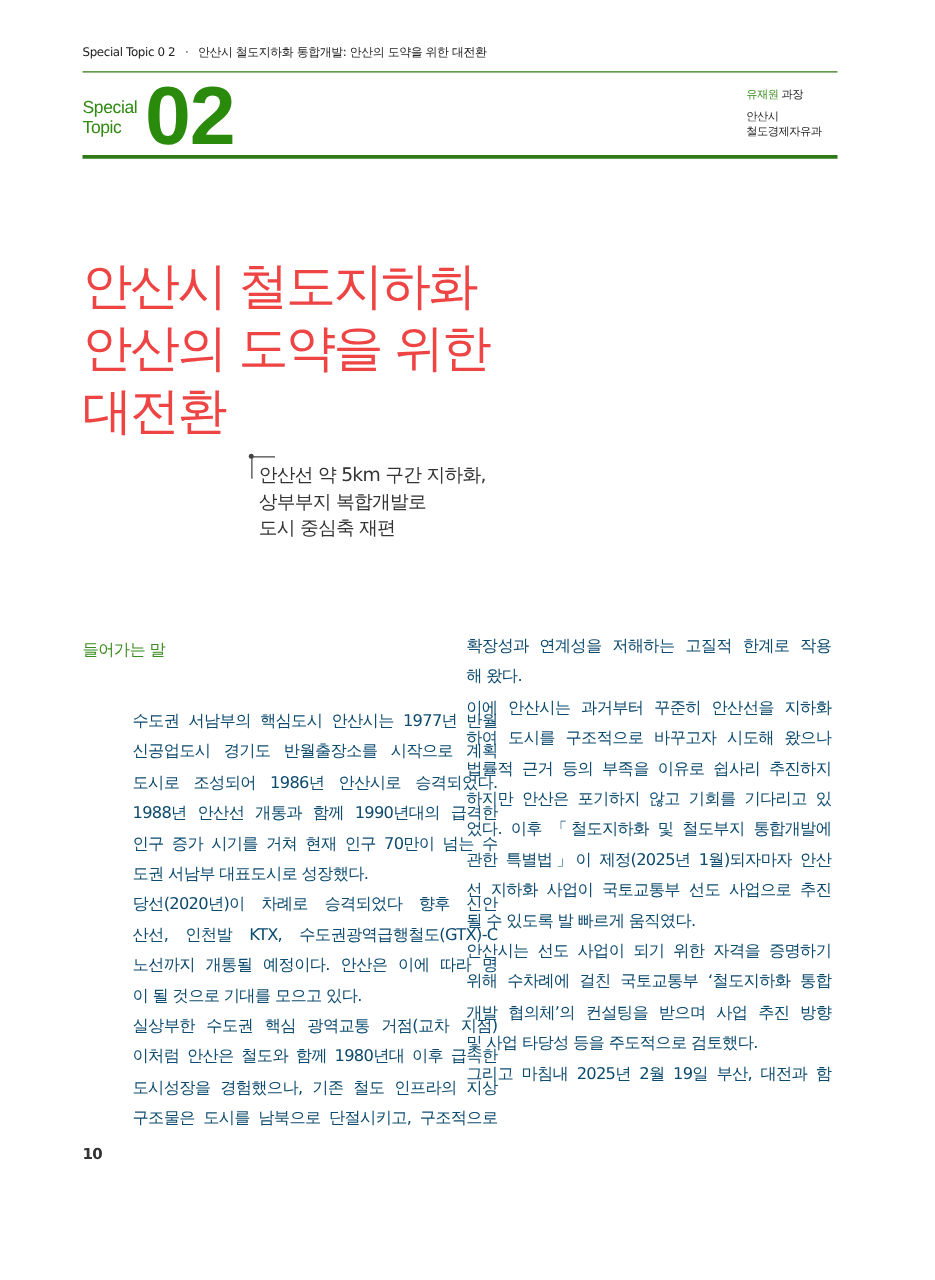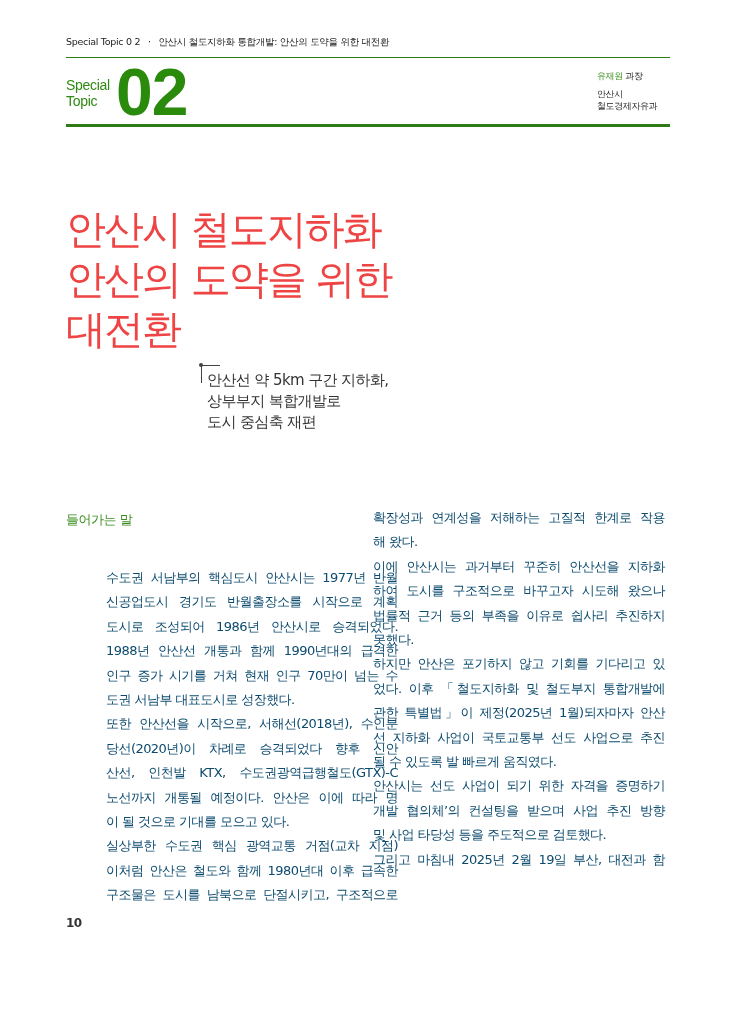--- a/index.html
+++ b/index.html
@@ -225,40 +225,40 @@
 
 <div class="section-heading">들어가는 말</div>
 
 <div class="column left" id="col-left">
     <span class="line">수도권 서남부의 핵심도시 안산시는 1977년 반월</span>
     <span class="line">신공업도시 경기도 반월출장소를 시작으로 계획</span>
     <span class="line">도시로 조성되어 1986년 안산시로 승격되었다.</span>
     <span class="line">1988년 안산선 개통과 함께 1990년대의 급격한</span>
     <span class="line">인구 증가 시기를 거쳐 현재 인구 70만이 넘는 수</span>
     <span class="line last">도권 서남부 대표도시로 성장했다.</span>
-    <span class="line">또한 안산선을 시작으로, 서해선(2018년), 수인분</span>
     <span class="line">당선(2020년)이 차례로 승격되었다 향후 신안</span>
     <span class="line">산선, 인천발 KTX, 수도권광역급행철도(GTX)-C</span>
     <span class="line">노선까지 개통될 예정이다. 안산은 이에 따라 명</span>
     <span class="line last">이 될 것으로 기대를 모으고 있다.</span>
     <span class="line">실상부한 수도권 핵심 광역교통 거점(교차 지점)</span>
     <span class="line">이처럼 안산은 철도와 함께 1980년대 이후 급속한</span>
+    <span class="line">도시성장을 경험했으나, 기존 철도 인프라의 지상</span>
     <span class="line">구조물은 도시를 남북으로 단절시키고, 구조적으로</span>
   </div>
 <div class="column right" id="col-right">
     <span class="line">확장성과 연계성을 저해하는 고질적 한계로 작용</span>
     <span class="line last">해 왔다.</span>
     <span class="line">이에 안산시는 과거부터 꾸준히 안산선을 지하화</span>
     <span class="line">하여 도시를 구조적으로 바꾸고자 시도해 왔으나</span>
     <span class="line">법률적 근거 등의 부족을 이유로 쉽사리 추진하지</span>
-    <span class="line last">못했다.</span>
     <span class="line">하지만 안산은 포기하지 않고 기회를 기다리고 있</span>
     <span class="line">었다. 이후 「철도지하화 및 철도부지 통합개발에</span>
     <span class="line">관한 특별법」이 제정(2025년 1월)되자마자 안산</span>
     <span class="line">선 지하화 사업이 국토교통부 선도 사업으로 추진</span>
     <span class="line last">될 수 있도록 발 빠르게 움직였다.</span>
     <span class="line">안산시는 선도 사업이 되기 위한 자격을 증명하기</span>
+    <span class="line">위해 수차례에 걸친 국토교통부 ‘철도지하화 통합</span>
     <span class="line">개발 협의체’의 컨설팅을 받으며 사업 추진 방향</span>
     <span class="line last">및 사업 타당성 등을 주도적으로 검토했다.</span>
     <span class="line">그리고 마침내 2025년 2월 19일 부산, 대전과 함</span>
   </div>
 
 <div class="page-number">10</div>
 
 </body></html>

